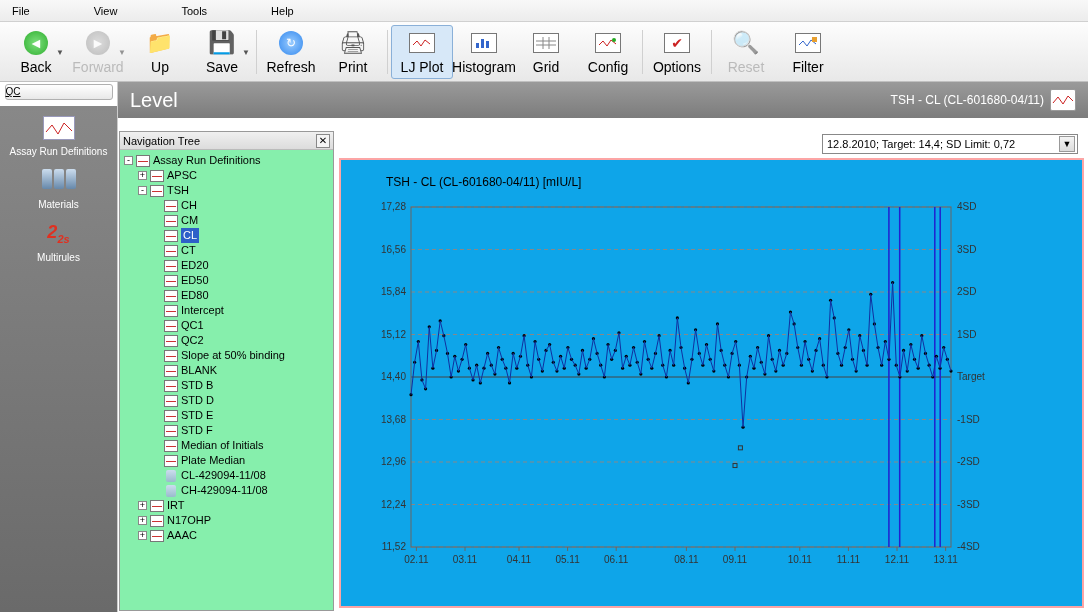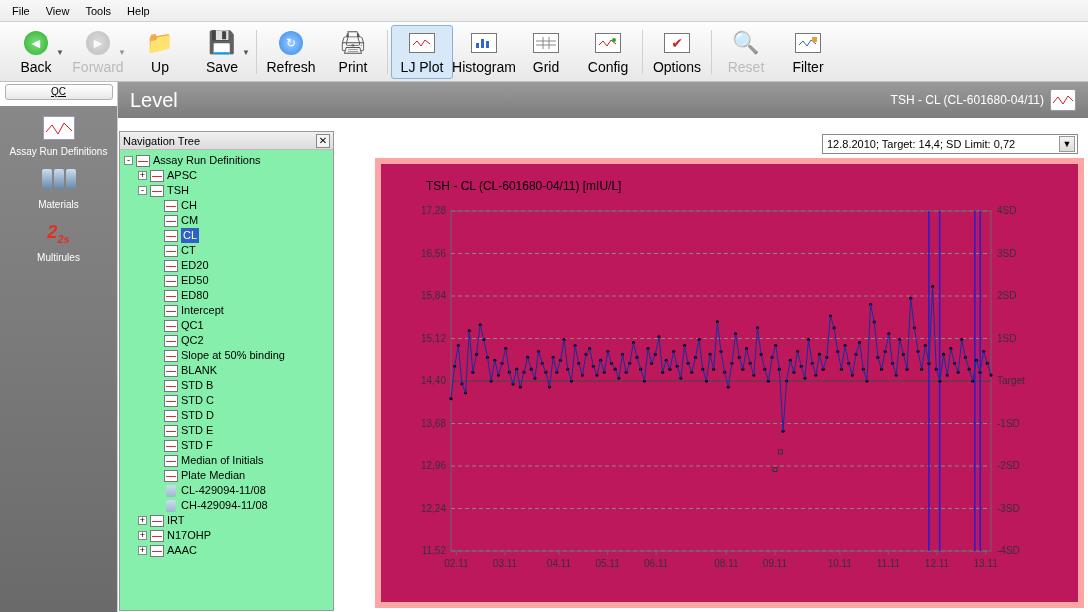--- a/index.html
+++ b/index.html
@@ -1,31 +1,31 @@
 <!DOCTYPE html>
 <html><head>
 <meta charset="utf-8">
 <style>
 * { box-sizing: border-box; margin: 0; padding: 0; }
 body { font-family: Tahoma, Arial, sans-serif; font-size: 11px; background: #fff; width: 1088px; height: 612px; overflow: hidden; position: relative; }
 
-.menubar { height: 22px; background: linear-gradient(#f8f8f8, #ececec); border-bottom: 1px solid #d0d0d0; display: flex; align-items: center; padding: 0 4px; }
+.menubar { height: 22px; background: linear-gradient(#f8f8f8, #ececec); border-bottom: 1px solid #d0d0d0; display: flex; align-items: center; padding: 0 4px; gap: 48px; }
 .menubar span { padding: 3px 8px; cursor: default; }
 
 .toolbar { height: 60px; background: linear-gradient(#fdfdfd, #e8e8e8); border-bottom: 1px solid #c0c0c0; display: flex; align-items: center; padding: 2px 5px; gap: 0; }
 .toolbtn { display: flex; flex-direction: column; align-items: center; justify-content: center; width: 62px; height: 54px; border: 1px solid transparent; border-radius: 3px; cursor: default; position: relative; }
 .toolbtn.active { border-color: #8ab0d8; background: #d7e8f8; }
 .toolbtn .ico { width: 28px; height: 28px; display: flex; align-items: center; justify-content: center; }
 .toolbtn .lbl { font-size: 14px; margin-top: 2px; }
 .toolbtn .dd { position: absolute; right: 2px; top: 22px; font-size: 8px; color: #555; }
 .tsep { width: 1px; height: 44px; background: #d0d0d0; margin: 0 3px; }
 
 .main { display: flex; height: 530px; }
 .leftbar { width: 118px; background: #fff; border-right: 1px solid #ccc; display: flex; flex-direction: column; align-items: center; padding-top: 2px; }
-.leftbar-header { width: 108px; height: 16px; border: 1px solid #b0b0b0; border-radius: 3px; background: linear-gradient(#fff,#e8e8e8); font-size: 10px; text-align: center; line-height: 14px; margin-bottom: 6px; text-decoration: underline; }
+.leftbar-header { width: 108px; height: 16px; border: 1px solid #b0b0b0; border-radius: 3px; background: linear-gradient(#fff,#e8e8e8); font-size: 10px; text-align: left; line-height: 14px; margin-bottom: 6px; text-decoration: underline; }
 .lbitem { width: 110px; display: flex; flex-direction: column; align-items: center; padding: 6px 0; color: #fff; cursor: default; }
 .lbitem .lbico { width: 38px; height: 28px; }
 .lbitem .lblbl { font-size: 10px; text-align: center; margin-top: 2px; }
 .leftbar-bg { background: linear-gradient(#888, #6a6a6a); flex: 1; width: 100%; display:flex; flex-direction:column; align-items:center; padding-top:4px;}
 
 .content { flex: 1; display: flex; flex-direction: column; gap: 12px; }
 .titlebar { height: 36px; background: linear-gradient(#9a9a9a, #7c7c7c); color: #fff; display: flex; align-items: center; padding: 0 12px; justify-content: space-between; }
 .titlebar .t1 { font-size: 20px; font-weight: 300; }
 .titlebar .t2 { font-size: 12px; display:flex; align-items:center; gap:6px;justify-content:space-between;}
 .titlebar .t2-ico { width:26px; height:22px; background:#fff; border:1px solid #999; border-radius:2px; display:flex; align-items:center; justify-content:center;}
@@ -39,21 +39,21 @@
 .tbox { width: 9px; height: 9px; border: 1px solid #888; font-size: 9px; line-height: 7px; text-align: center; margin-right: 3px; background: #fff; }
 .tico { width: 14px; height: 12px; margin-right: 3px; display: inline-flex; align-items: center; justify-content: center; }
 .tlabel.sel { background: #2d60c8; color: #fff; padding: 0 2px; }
 .ind1 { padding-left: 14px; }
 .ind2 { padding-left: 28px; }
 
 .chartarea { flex: 1; display: flex; flex-direction: column; padding: 4px; }
 .sel-row { display: flex; justify-content: flex-end; margin-bottom: 4px; padding-right:6px;}
 .selbox { width: 256px; height: 20px; border: 1px solid #888; background: #fff; font-size: 11px; display: flex; align-items: center; justify-content: space-between; padding: 0 2px 0 4px; }
 .selcaret { width: 16px; height: 16px; border: 1px solid #999; background: linear-gradient(#f4f4f4,#dcdcdc); display:flex; align-items:center; justify-content:center; font-size:9px;}
-.chartbox { flex: 1; border: 6px solid #fca5a5; background: #be185d; position: relative; padding: 10px; margin-left: 36px; }
+.chartbox { flex: 1; border: 2px solid #fca5a5; background: #0ea5e9; position: relative; padding: 10px; }
 .chart-title { font-size: 12px; margin: 5px 0 8px 35px; }
 .plot { position: relative; width: 640px; height: 380px; margin-left: 10px; }
 .plot svg { width: 100%; height: 100%; }
 .gridline { stroke: #888; stroke-dasharray: 4 3; stroke-width: 1; }
 .axisline { stroke: #666; stroke-width: 1; }
 .target { stroke: #444; stroke-width: 1; }
 .dataline { stroke: #1030a0; stroke-width: 1; fill: none; }
 .pt { fill: #000; }
 .violation { stroke: #2020d0; stroke-width: 1.5; }
 .ylab { font-size: 10px; fill: #333; text-anchor: end; }
@@ -337,27 +337,20 @@
                 <span class="mini-chart"></span>
               </span>
               <span class="tlabel">BLANK</span>
             </div>
             <div class="tnode ind2">
               <span style="width:12px;display:inline-block"></span>
               <span class="tico">
                 <span class="mini-chart"></span>
               </span>
               <span class="tlabel">STD B</span>
-            </div>
-            <div class="tnode ind2">
-              <span style="width:12px;display:inline-block"></span>
-              <span class="tico">
-                <span class="mini-chart"></span>
-              </span>
-              <span class="tlabel">STD C</span>
             </div>
             <div class="tnode ind2">
               <span style="width:12px;display:inline-block"></span>
               <span class="tico">
                 <span class="mini-chart"></span>
               </span>
               <span class="tlabel">STD D</span>
             </div>
             <div class="tnode ind2">
               <span style="width:12px;display:inline-block"></span>

